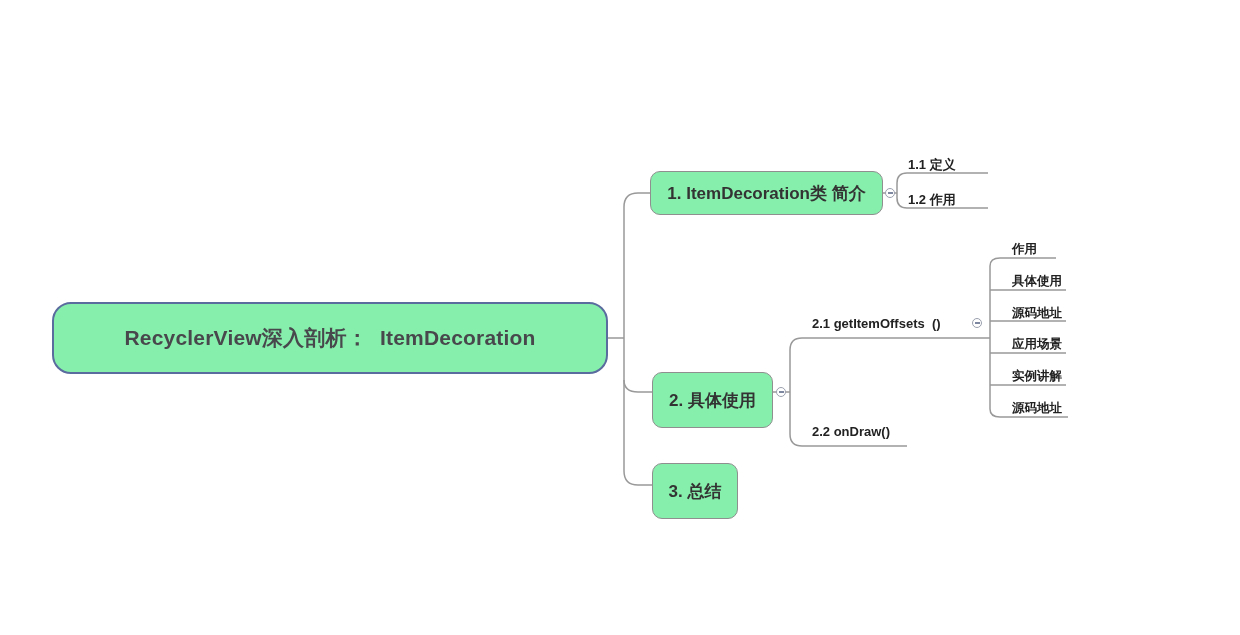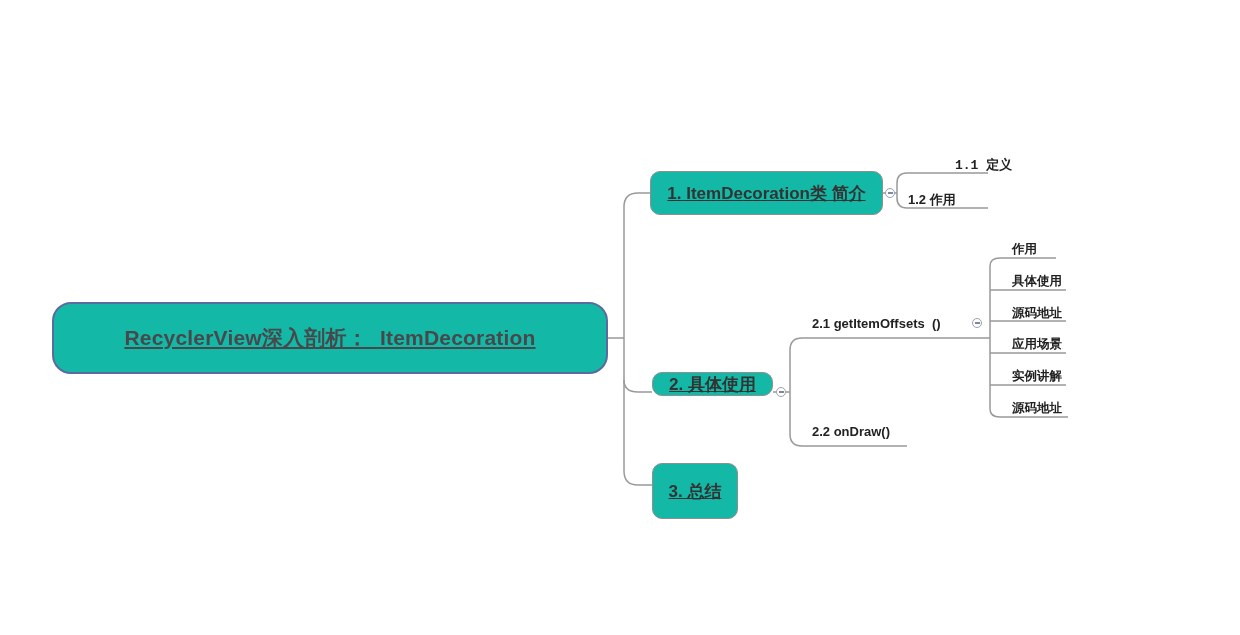--- a/index.html
+++ b/index.html
@@ -9,25 +9,24 @@
     background:var(--canvas_bg,#ffffff);
     font-family:"Liberation Sans","DejaVu Sans",sans-serif;
     overflow:hidden;
   }
   #wires{position:absolute;left:0;top:0;}
   #wires path{fill:none;stroke:var(--line,#999999);stroke-width:1.5;}
 
   .topic{
     position:absolute;
     display:flex;align-items:center;justify-content:center;
-    background:#14b8a6;
+    background:#86efac;
     box-sizing:border-box;
     white-space:pre;
     cursor:default;
-    text-decoration:underline;
   }
   .root-topic{
     border:2px solid var(--root_border,#5a6b9e);
     border-radius:19px;
     font-size:21px;font-weight:bold;
     color:var(--root_text,#48484c);
     letter-spacing:.2px;
   }
   .main-topic{
     border:1.5px solid var(--branch_border,#8f8f8f);
@@ -86,24 +85,24 @@
     <path d="M 990 385 H 1066"></path>
     <path d="M 990 409 Q 990 417 1000 417 H 1068"></path>
   </svg>
 
   <div class="topic root-topic" style="left:52px;top:302px;width:556px;height:72px;">RecyclerView深入剖析：  ItemDecoration</div>
 
   <div class="topic main-topic" style="left:650px;top:171px;width:233px;height:44px;">1. ItemDecoration类 简介</div>
   <div class="toggle" style="left:885px;top:188px;">
     <div class="minus"></div>
   </div>
-  <div class="line-label lvl3" style="left:955px;top:156px;font-family:Liberation Mono, monospace;">1.1 定义</div>
+  <div class="line-label lvl3" style="left:908px;top:156px;">1.1 定义</div>
   <div class="line-label lvl3" style="left:908px;top:191px;">1.2 作用</div>
 
-  <div class="topic main-topic" style="left:652px;top:372px;width:121px;height:24px;">2. 具体使用</div>
+  <div class="topic main-topic" style="left:652px;top:372px;width:121px;height:56px;">2. 具体使用</div>
   <div class="toggle" style="left:776px;top:387px;">
     <div class="minus"></div>
   </div>
   <div class="line-label lvl3" style="left:812px;top:316px;">2.1 getItemOffsets  ()</div>
   <div class="toggle" style="left:972px;top:318px;">
     <div class="minus"></div>
   </div>
   <div class="line-label lvl3" style="left:812px;top:424px;">2.2 onDraw()</div>
 
   <div class="line-label lvl4" style="left:1012px;top:241px;">作用</div>

